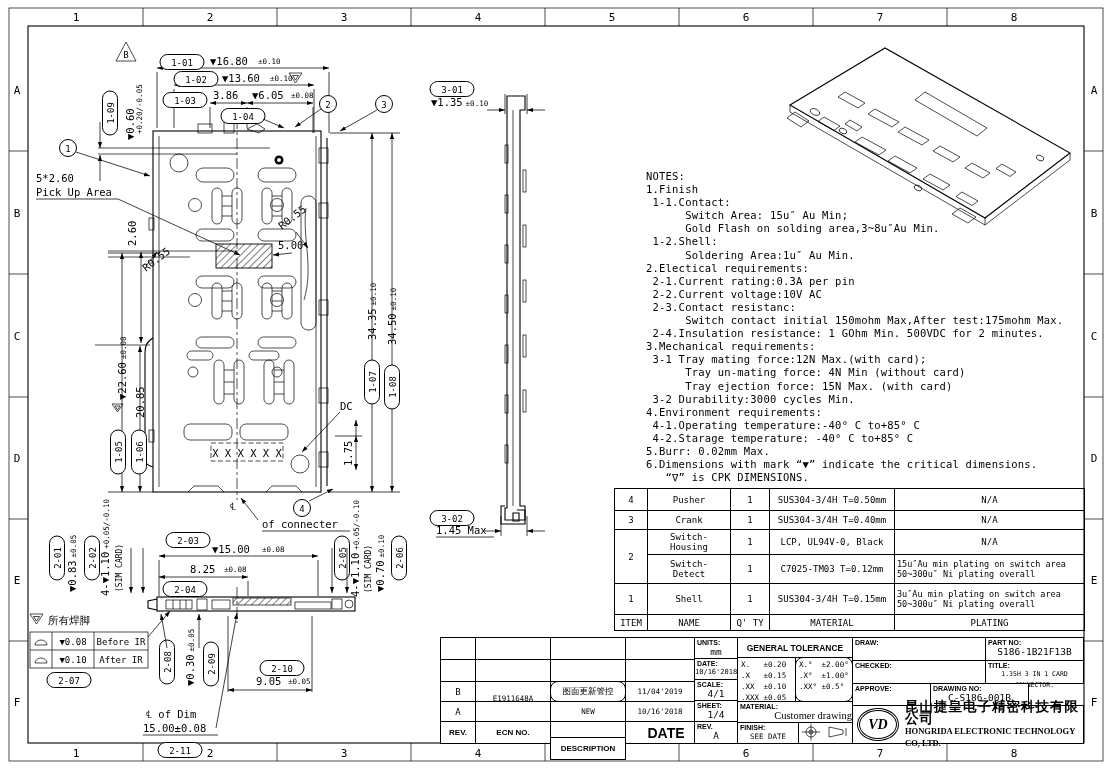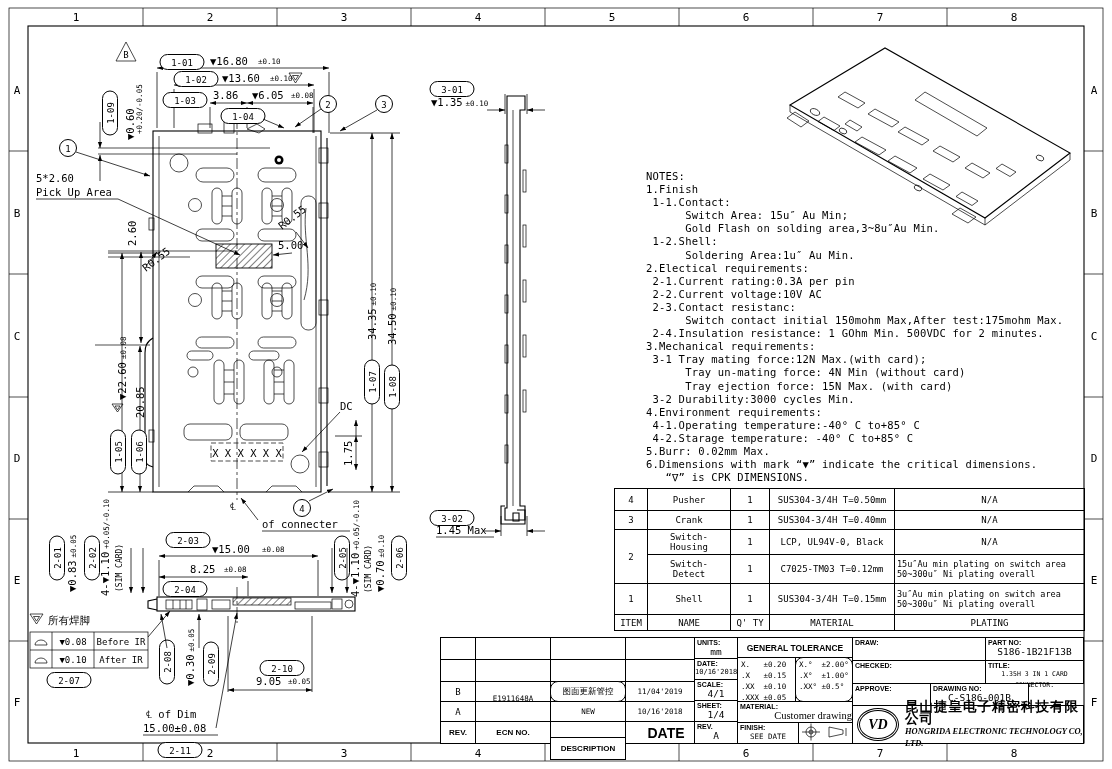--- a/index.html
+++ b/index.html
@@ -33,21 +33,21 @@
   .tb .lab{font-family:"Liberation Sans",sans-serif;font-size:7px;font-weight:bold;padding:1px 0 0 2px;line-height:7px;}
   .tb .val{font-family:"DejaVu Sans Mono",monospace;font-size:9.5px;text-align:center;line-height:11px;}
   .cellc{display:flex;align-items:center;justify-content:center;}
   .mono8{font-family:"DejaVu Sans Mono",monospace;font-size:7.5px;}
   #logo-cell{display:flex;align-items:center;gap:6px;padding-left:4px;}
   #logo-ellipse{width:36px;height:27px;border:3px double #000;border-radius:50%;
      display:flex;align-items:center;justify-content:center;
      font-family:"Liberation Serif",serif;font-style:italic;font-weight:bold;font-size:14px;flex:0 0 auto;}
   #company{line-height:12px;}
   #company .cn{font-family:"Liberation Sans",sans-serif;font-weight:bold;font-size:13.5px;letter-spacing:1px;}
-  #company .en{font-family:"Liberation Serif",serif;font-weight:bold;font-style:italic;font-size:8.5px;}
+  #company .en{font-family:"Liberation Serif",serif;font-weight:bold;font-size:8.5px;}
 </style>
 </head>
 <body>
 
 <div id="sheet">
 
 <svg width="1112" height="769" viewBox="0 0 1112 769">
   <defs>
     <marker id="ar" viewBox="0 0 10 10" refX="10" refY="5" markerWidth="8" markerHeight="8" orient="auto-start-reverse">
       <path d="M0,1.5 L10,5 L0,8.5 z" fill="#000"></path>

